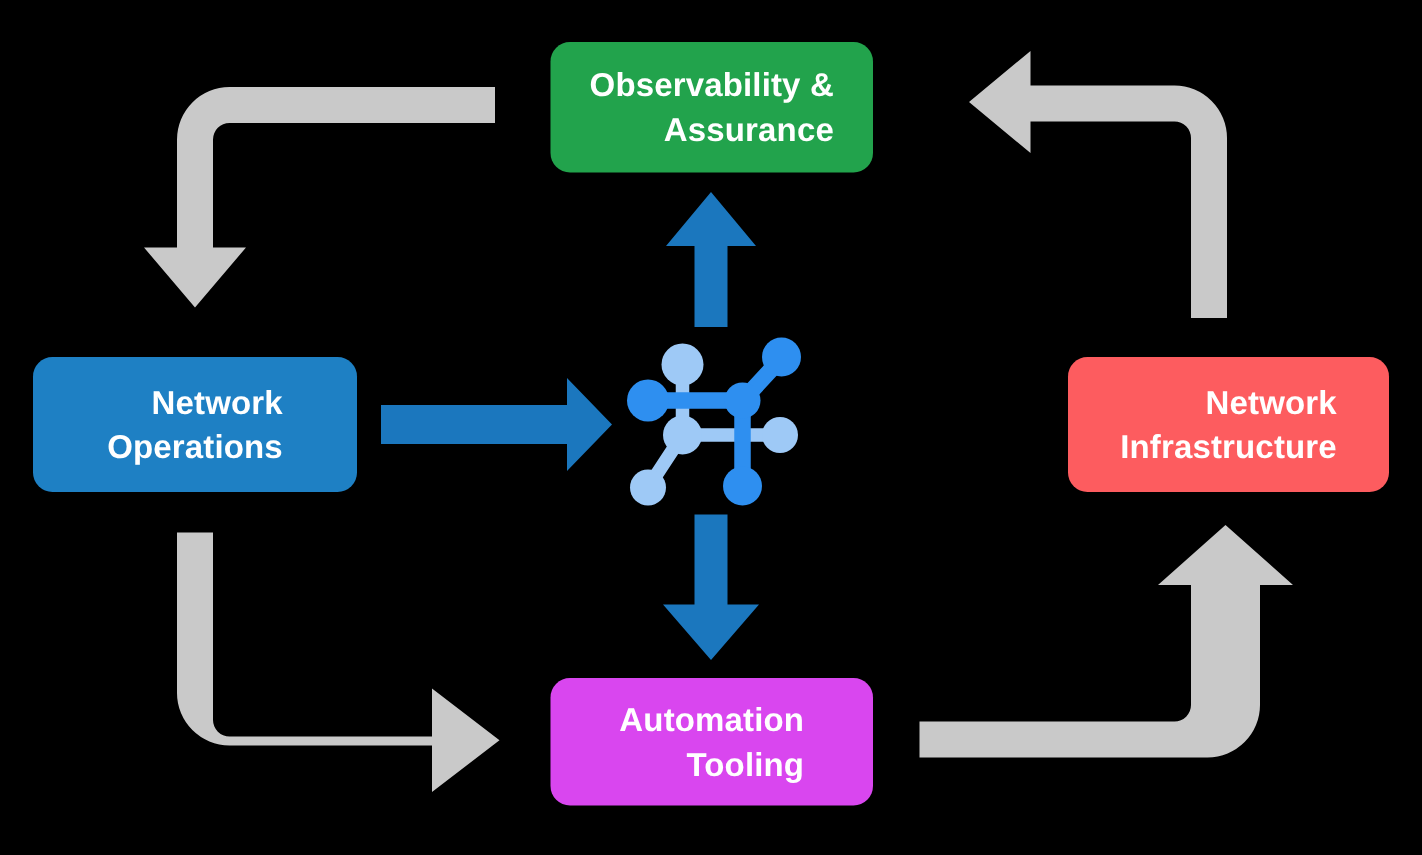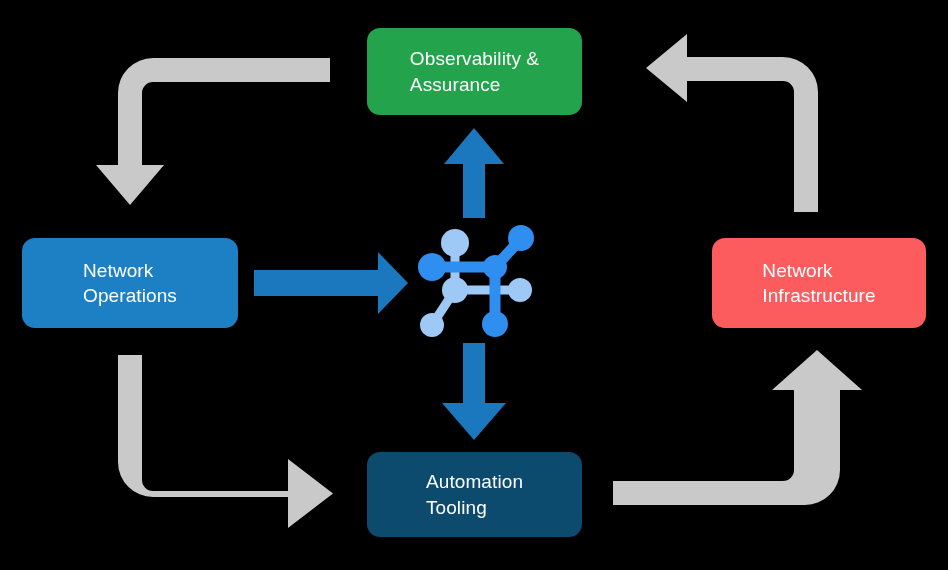--- a/index.html
+++ b/index.html
@@ -3,34 +3,34 @@
 <meta charset="utf-8">
 <style>
   html,body{margin:0;padding:0;background:#000;}
   body{width:948px;height:570px;overflow:hidden;font-family:"Liberation Sans",sans-serif;}
   #stage{position:relative;width:948px;height:570px;background:#000000;}
 
   .node-box{
     position:absolute;
     border-radius:13px;
     display:flex;align-items:center;justify-content:center;
-    text-align:left;
+    text-align:right;
     color:#ffffff;
-    font-size:19px;
+    font-size:22px;
     line-height:1.34;
-    font-weight:400;
+    font-weight:700;
     letter-spacing:.1px;
     box-sizing:border-box;
     padding:4px 10px;
     white-space:pre-line;
   }
   #box-observability{left:367px;top:28px;width:215px;height:87px;background:#22A34C;}
   #box-operations   {left:22px; top:238px;width:216px;height:90px;background:#1E80C4;}
   #box-infrastructure{left:712px;top:238px;width:214px;height:90px;background:#FD5C5F;}
-  #box-automation   {left:367px;top:452px;width:215px;height:85px;background:#0c4a6e;}
+  #box-automation   {left:367px;top:452px;width:215px;height:85px;background:#d946ef;}
 
   .svg-layer{position:absolute;left:0;top:0;width:948px;height:570px;}
 
   .gray-arrow{fill:#C9C9C9;}
   .blue-arrow{fill:#1B77BE;}
   .net-strong{fill:#2E8FF0;}
   .net-light{fill:#9EC9F6;}
   .net-strong-stroke{stroke:#2E8FF0;}
   .net-light-stroke{stroke:#9EC9F6;}
 </style>

